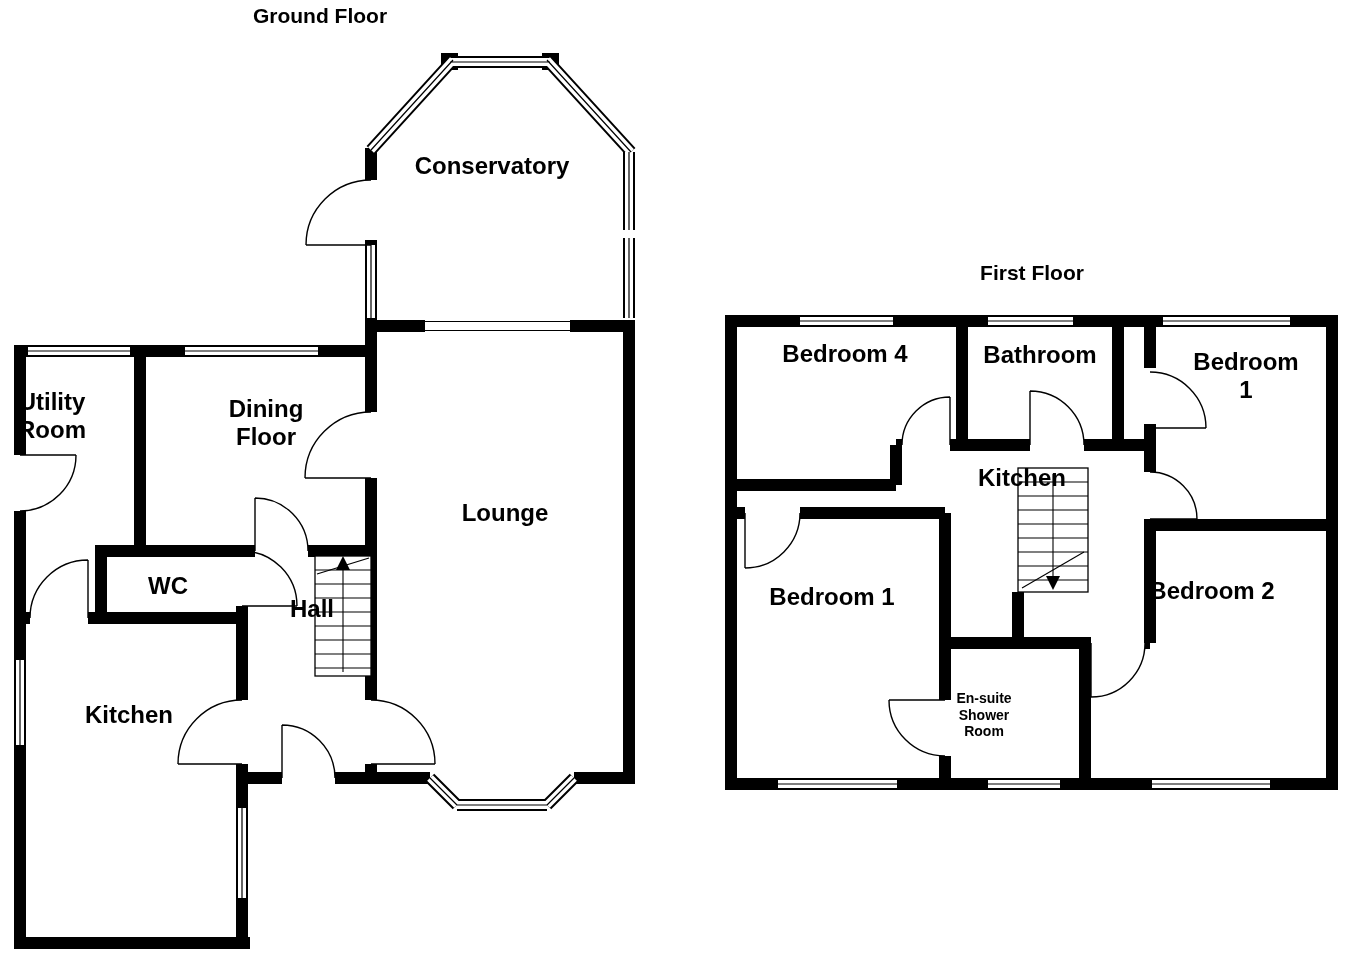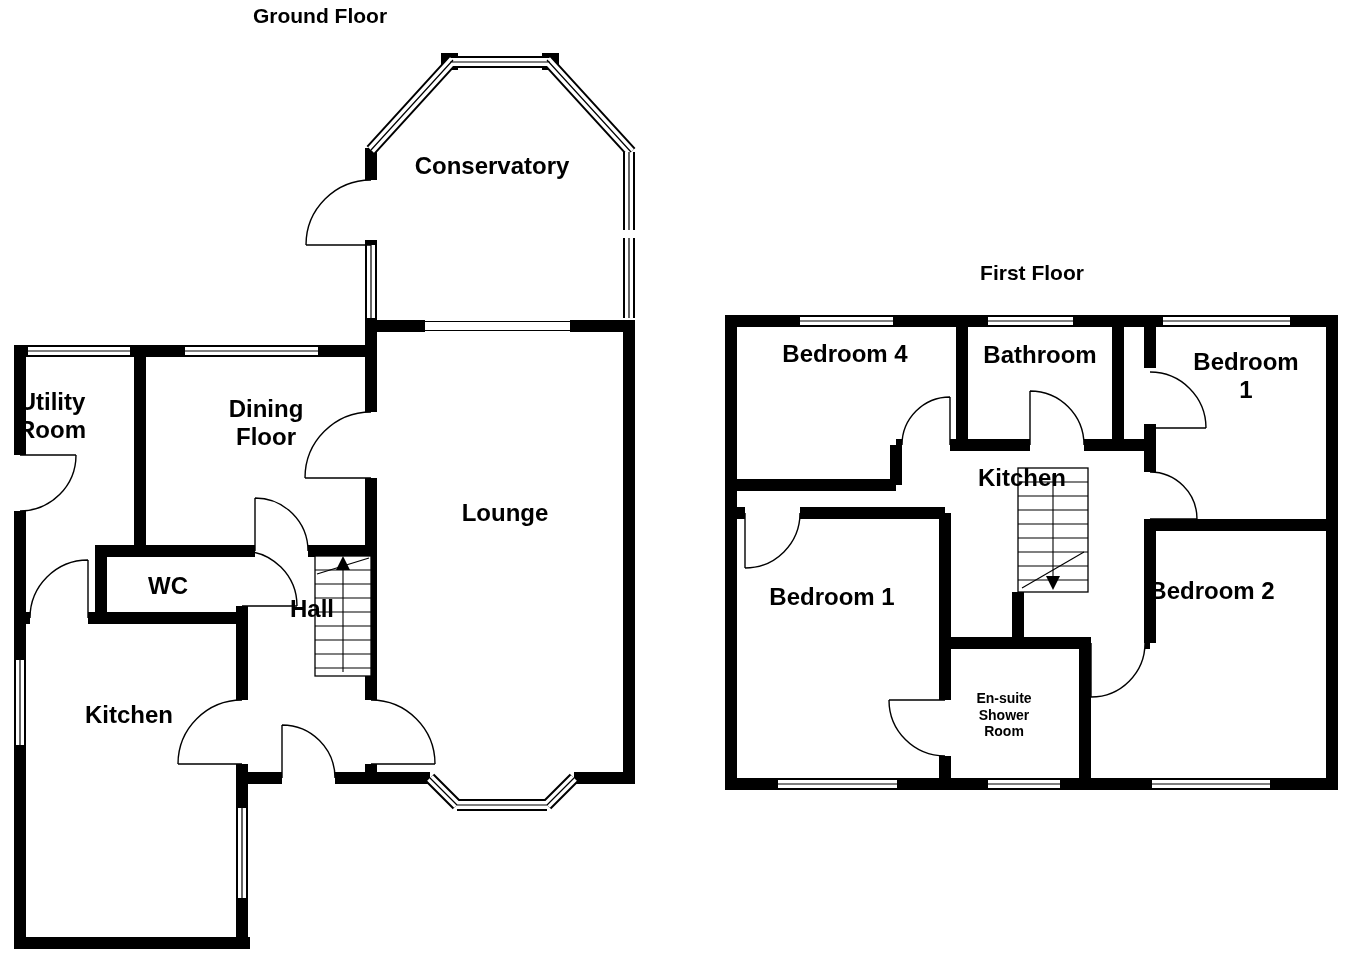--- a/index.html
+++ b/index.html
@@ -23,21 +23,21 @@
     position:absolute;
     transform:translate(-50%,-50%);
     font-weight:bold;
     font-size:24px;
     line-height:1.18;
     color:#000;
     white-space:pre-line;
     text-align:center;
   }
   .floor-title{font-size:21px;}
-  .small-label{font-size:14px;margin-left:20px;}
+  .small-label{font-size:14px;}
 </style>
 </head>
 <body>
 
 <div class="plan">
 
   <svg width="1352" height="968" viewBox="0 0 1352 968">
 
     <g>
       <path class="wall" d="

